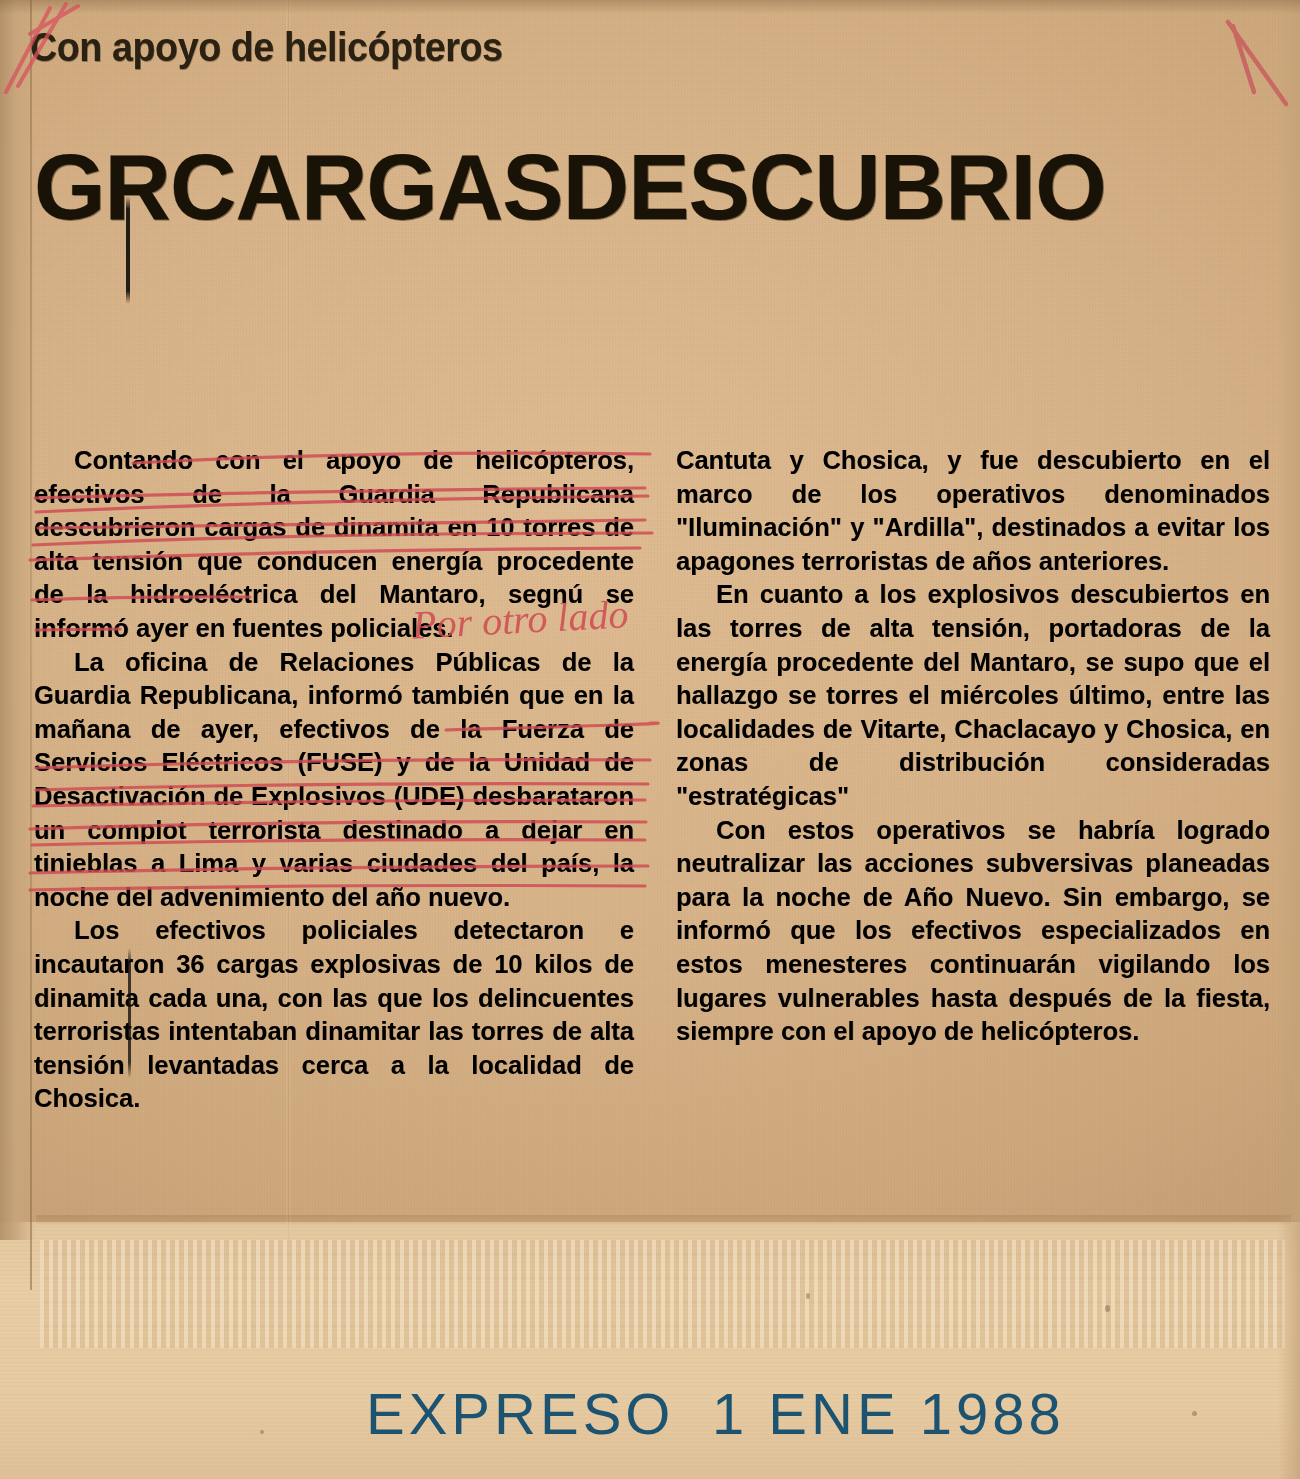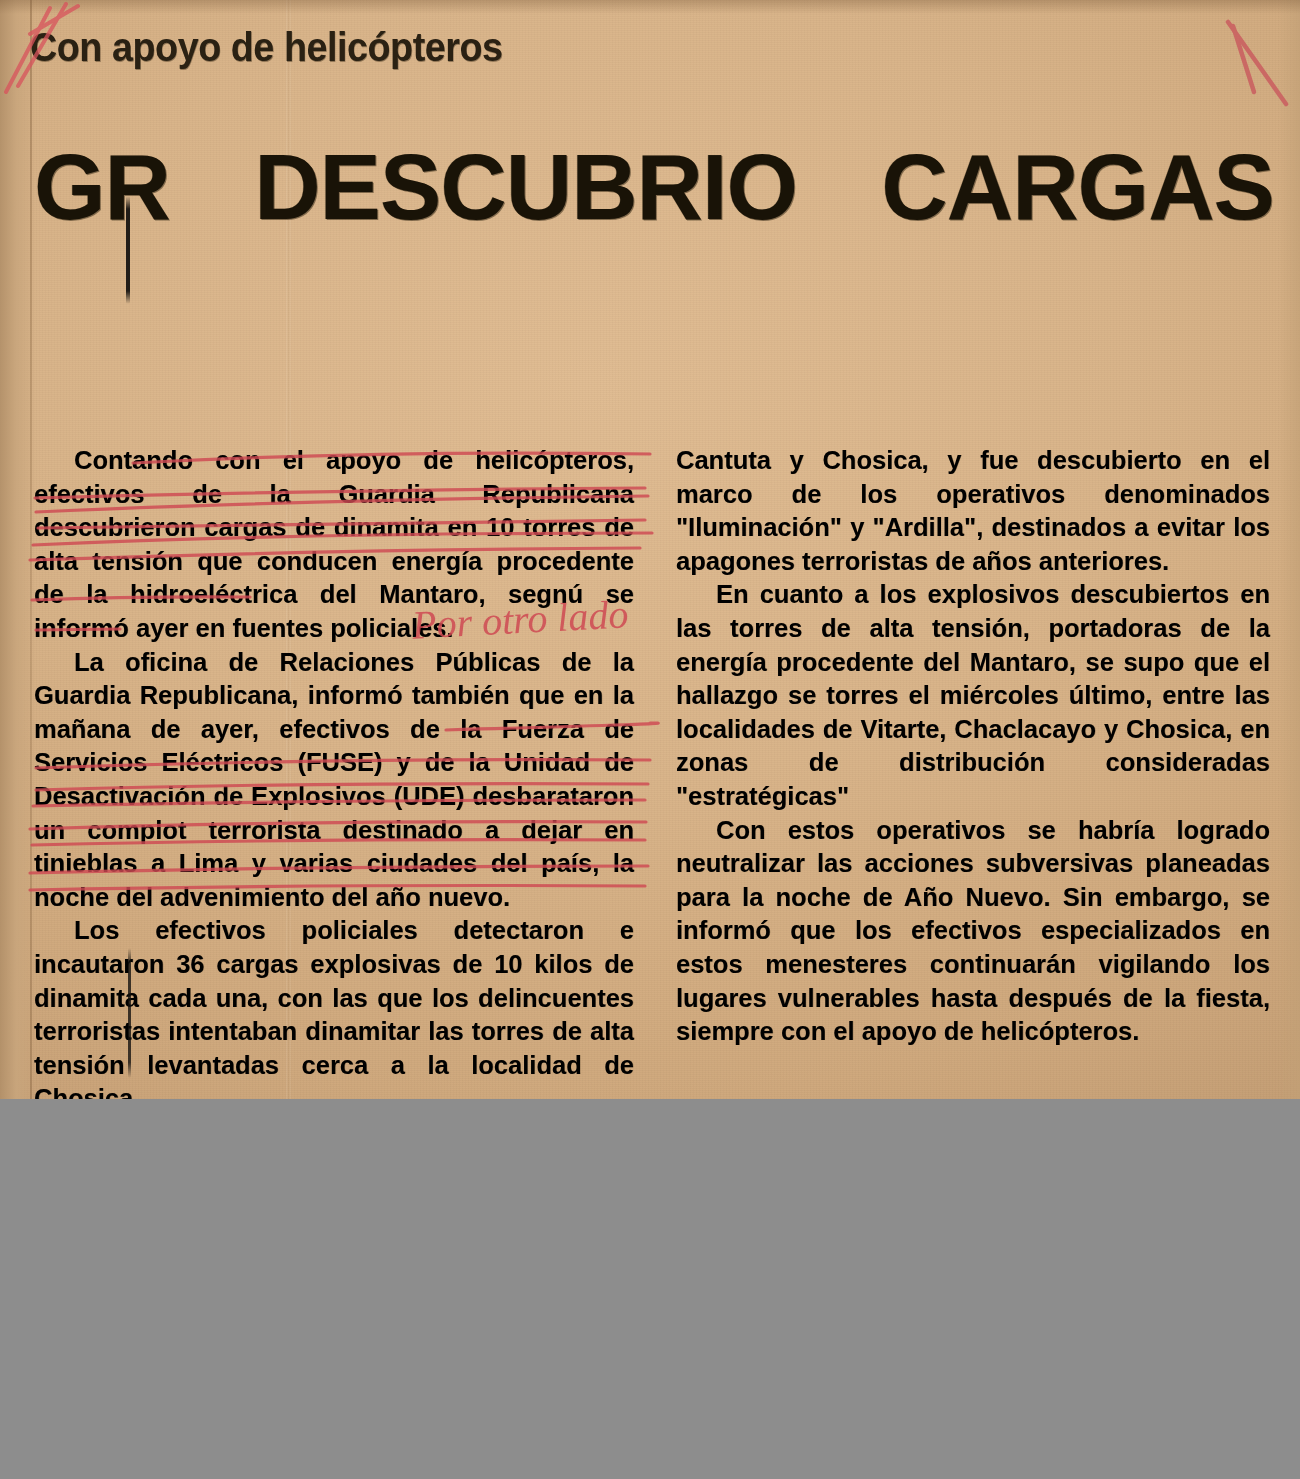--- a/index.html
+++ b/index.html
@@ -3,21 +3,21 @@
 <meta charset="utf-8">
 <style>
   html, body {
     margin: 0;
     padding: 0;
     background: #8d8d8d;
   }
   #page {
     position: relative;
     width: 1300px;
-    height: 1099px;
+    height: 1479px;
     overflow: hidden;
     background: #d8b187;
     font-family: "Liberation Sans", sans-serif;
   }
 
   
   .paper-base {
     position: absolute;
     inset: 0;
     background:
@@ -126,21 +126,20 @@
     font-size: 92px;
     line-height: 0.98;
     color: #191307;
     letter-spacing: -1px;
     text-shadow: 1px 1px 0 rgba(40,30,12,0.5), -0.5px 0 0 rgba(40,30,12,0.3);
   }
   .headline-1 { top: 142px; }
   .headline-2 { top: 268px; }
   .headline-row {
     display: flex;
-    justify-content: space-between;
     width: 100%;
     transform: scaleX(1.0);
   }
   .headline-row span { white-space: nowrap; }
 
   .cols {
     position: absolute;
     left: 0;
     top: 396px;
     width: 1300px;
@@ -226,22 +225,22 @@
   <div class="edge-right"></div>
   <div class="edge-top"></div>
 
   <div class="clip">
 
     <div class="kicker">Con apoyo de helicópteros</div>
 
     <div class="headline headline-1">
       <div class="headline-row">
         <span>GR</span>
+        <span>CARGAS</span>
         <span>DESCUBRIO</span>
-        <span>CARGAS</span>
       </div>
     </div>
 
 
     <div class="cols">
 
       <div class="col col-left">
         <p>Contando con el apoyo de helicópteros, efectivos de la Guardia Republicana descubrieron cargas de dinamita en 10 torres de alta tensión que conducen energía procedente de la hidroeléctrica del Mantaro, segnú se informó ayer en fuentes policiales.</p>
         <p>La oficina de Relaciones Públicas de la Guardia Republicana, informó también que en la mañana de ayer, efectivos de la Fuerza de Servicios Eléctricos (FUSE) y de la Unidad de Desactivación de Explosivos (UDE) desbarataron un complot terrorista destinado a dejar en tinieblas a Lima y varias ciudades del país, la noche del advenimiento del año nuevo.</p>
         <p>Los efectivos policiales detectaron e incautaron 36 cargas explosivas de 10 kilos de dinamita cada una, con las que los delincuentes terroristas intentaban dinamitar las torres de alta tensión levantadas cerca a la localidad de Chosica.</p>

